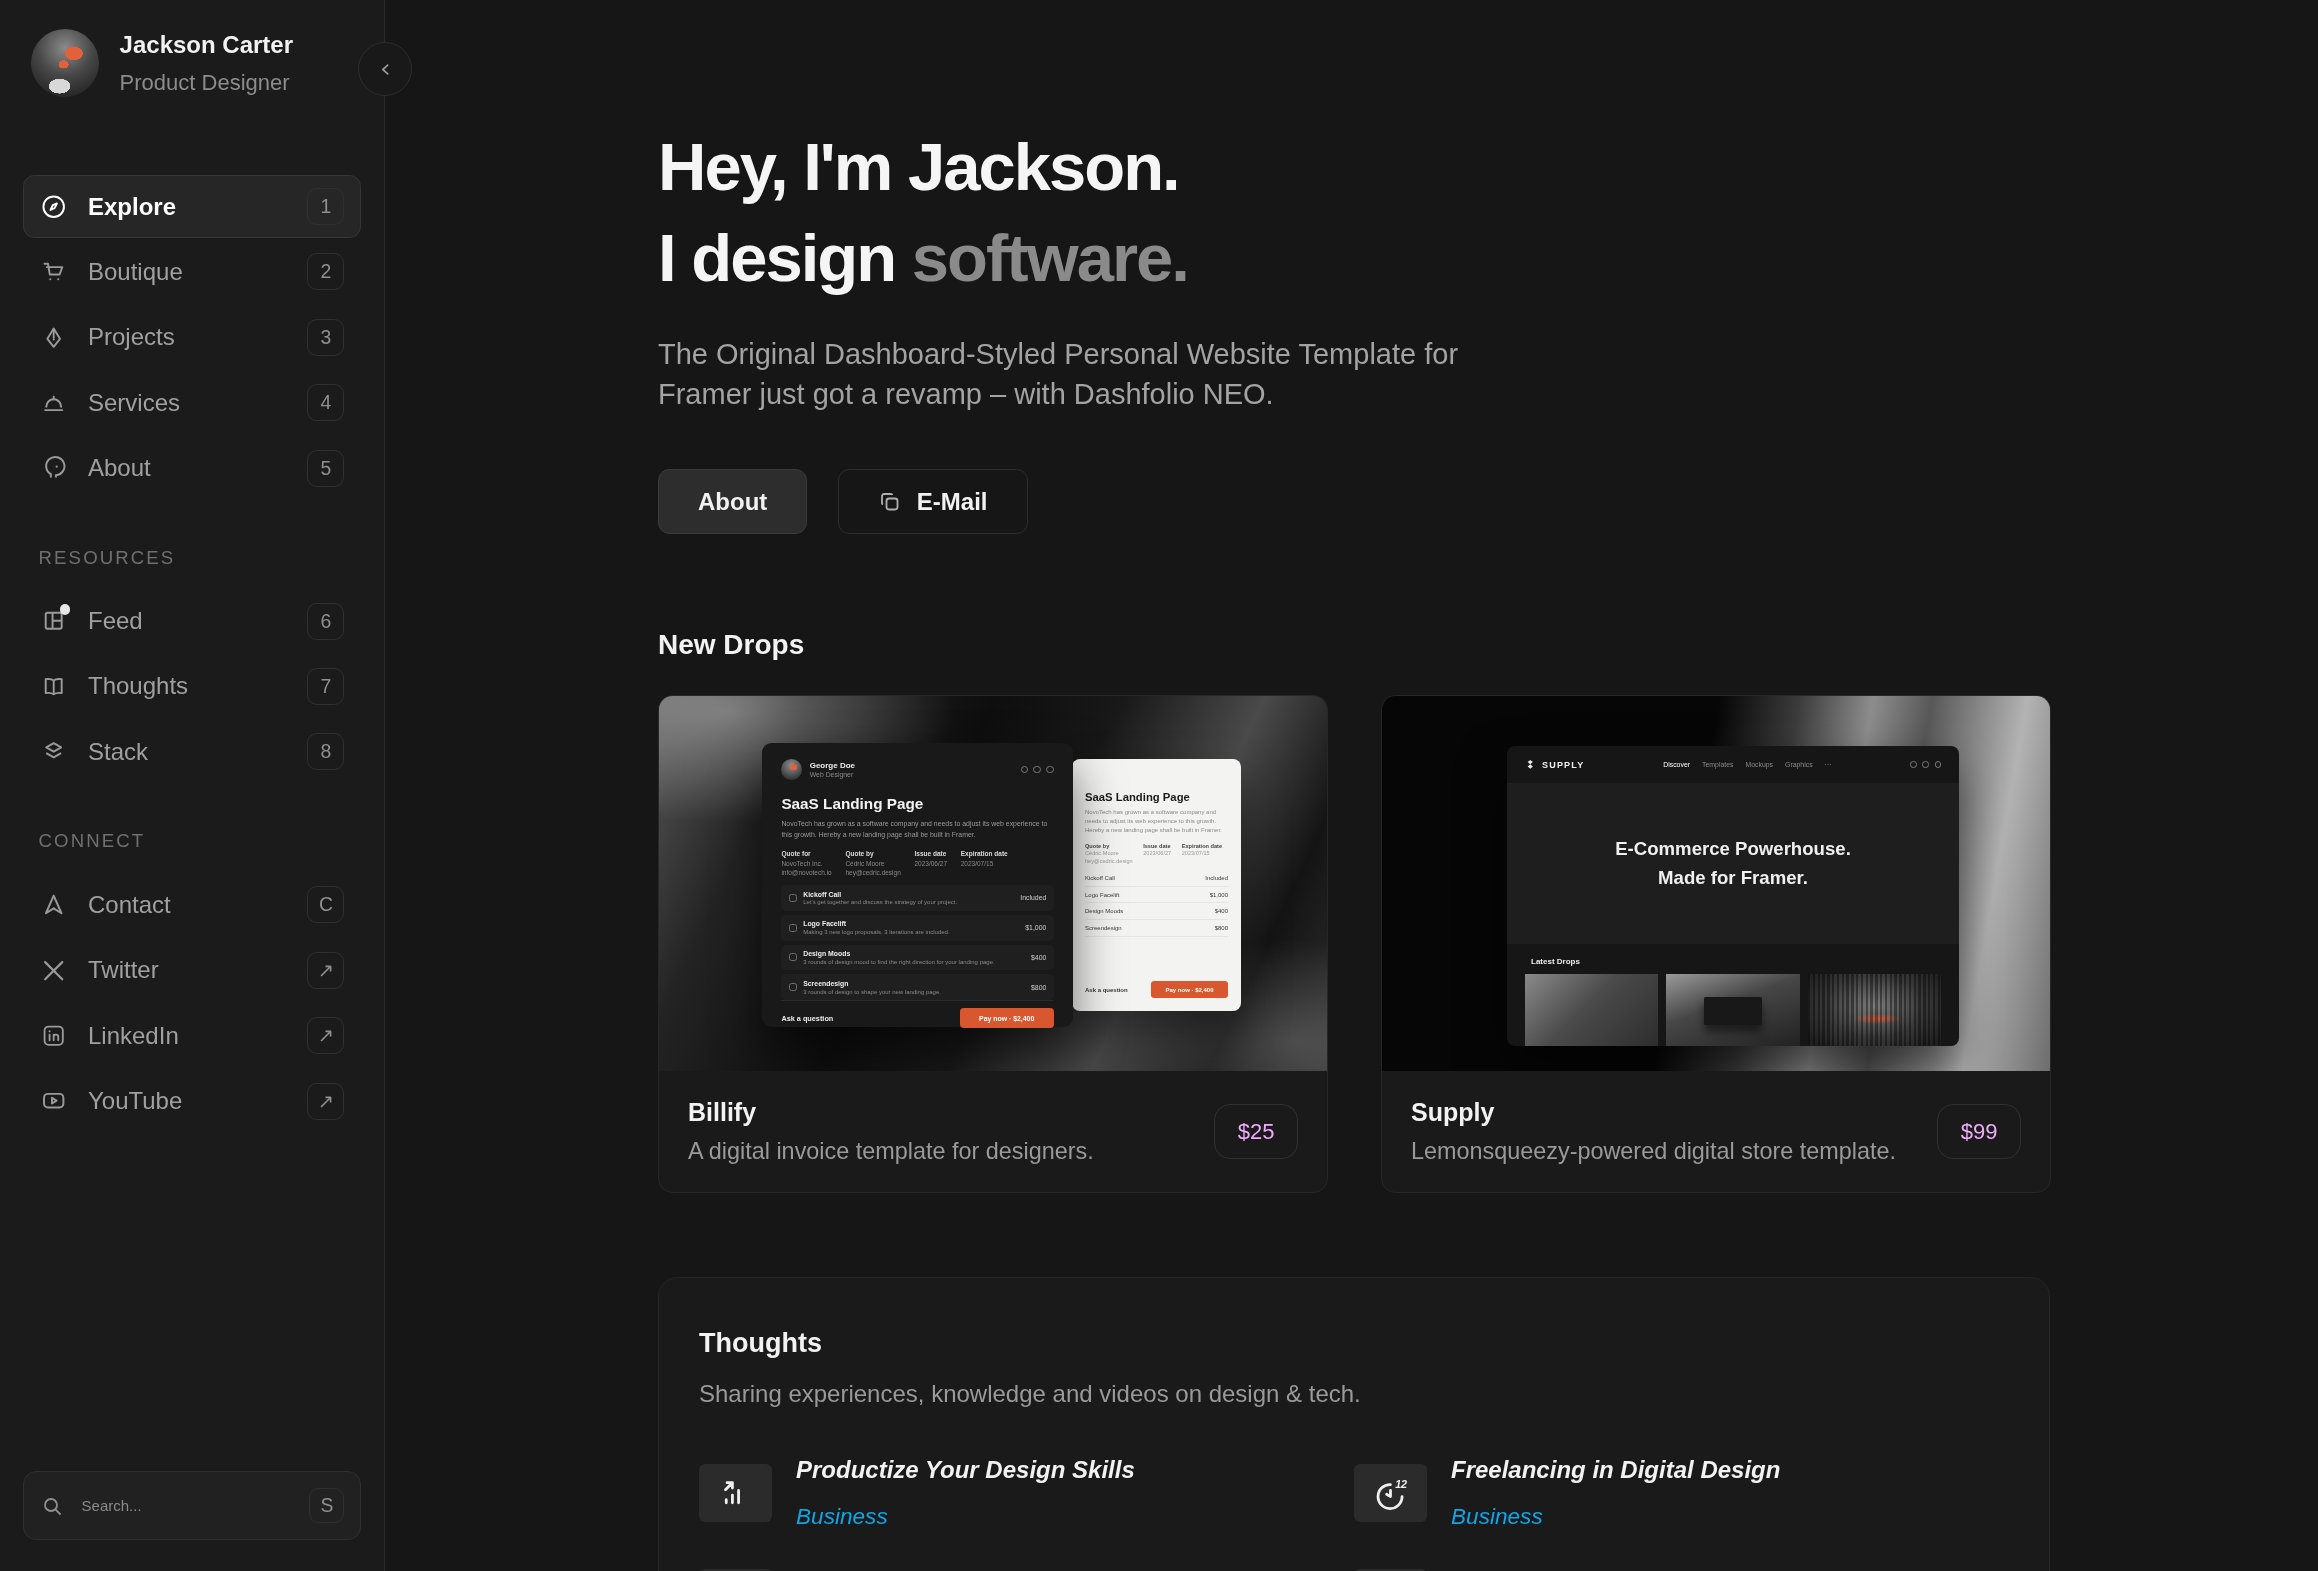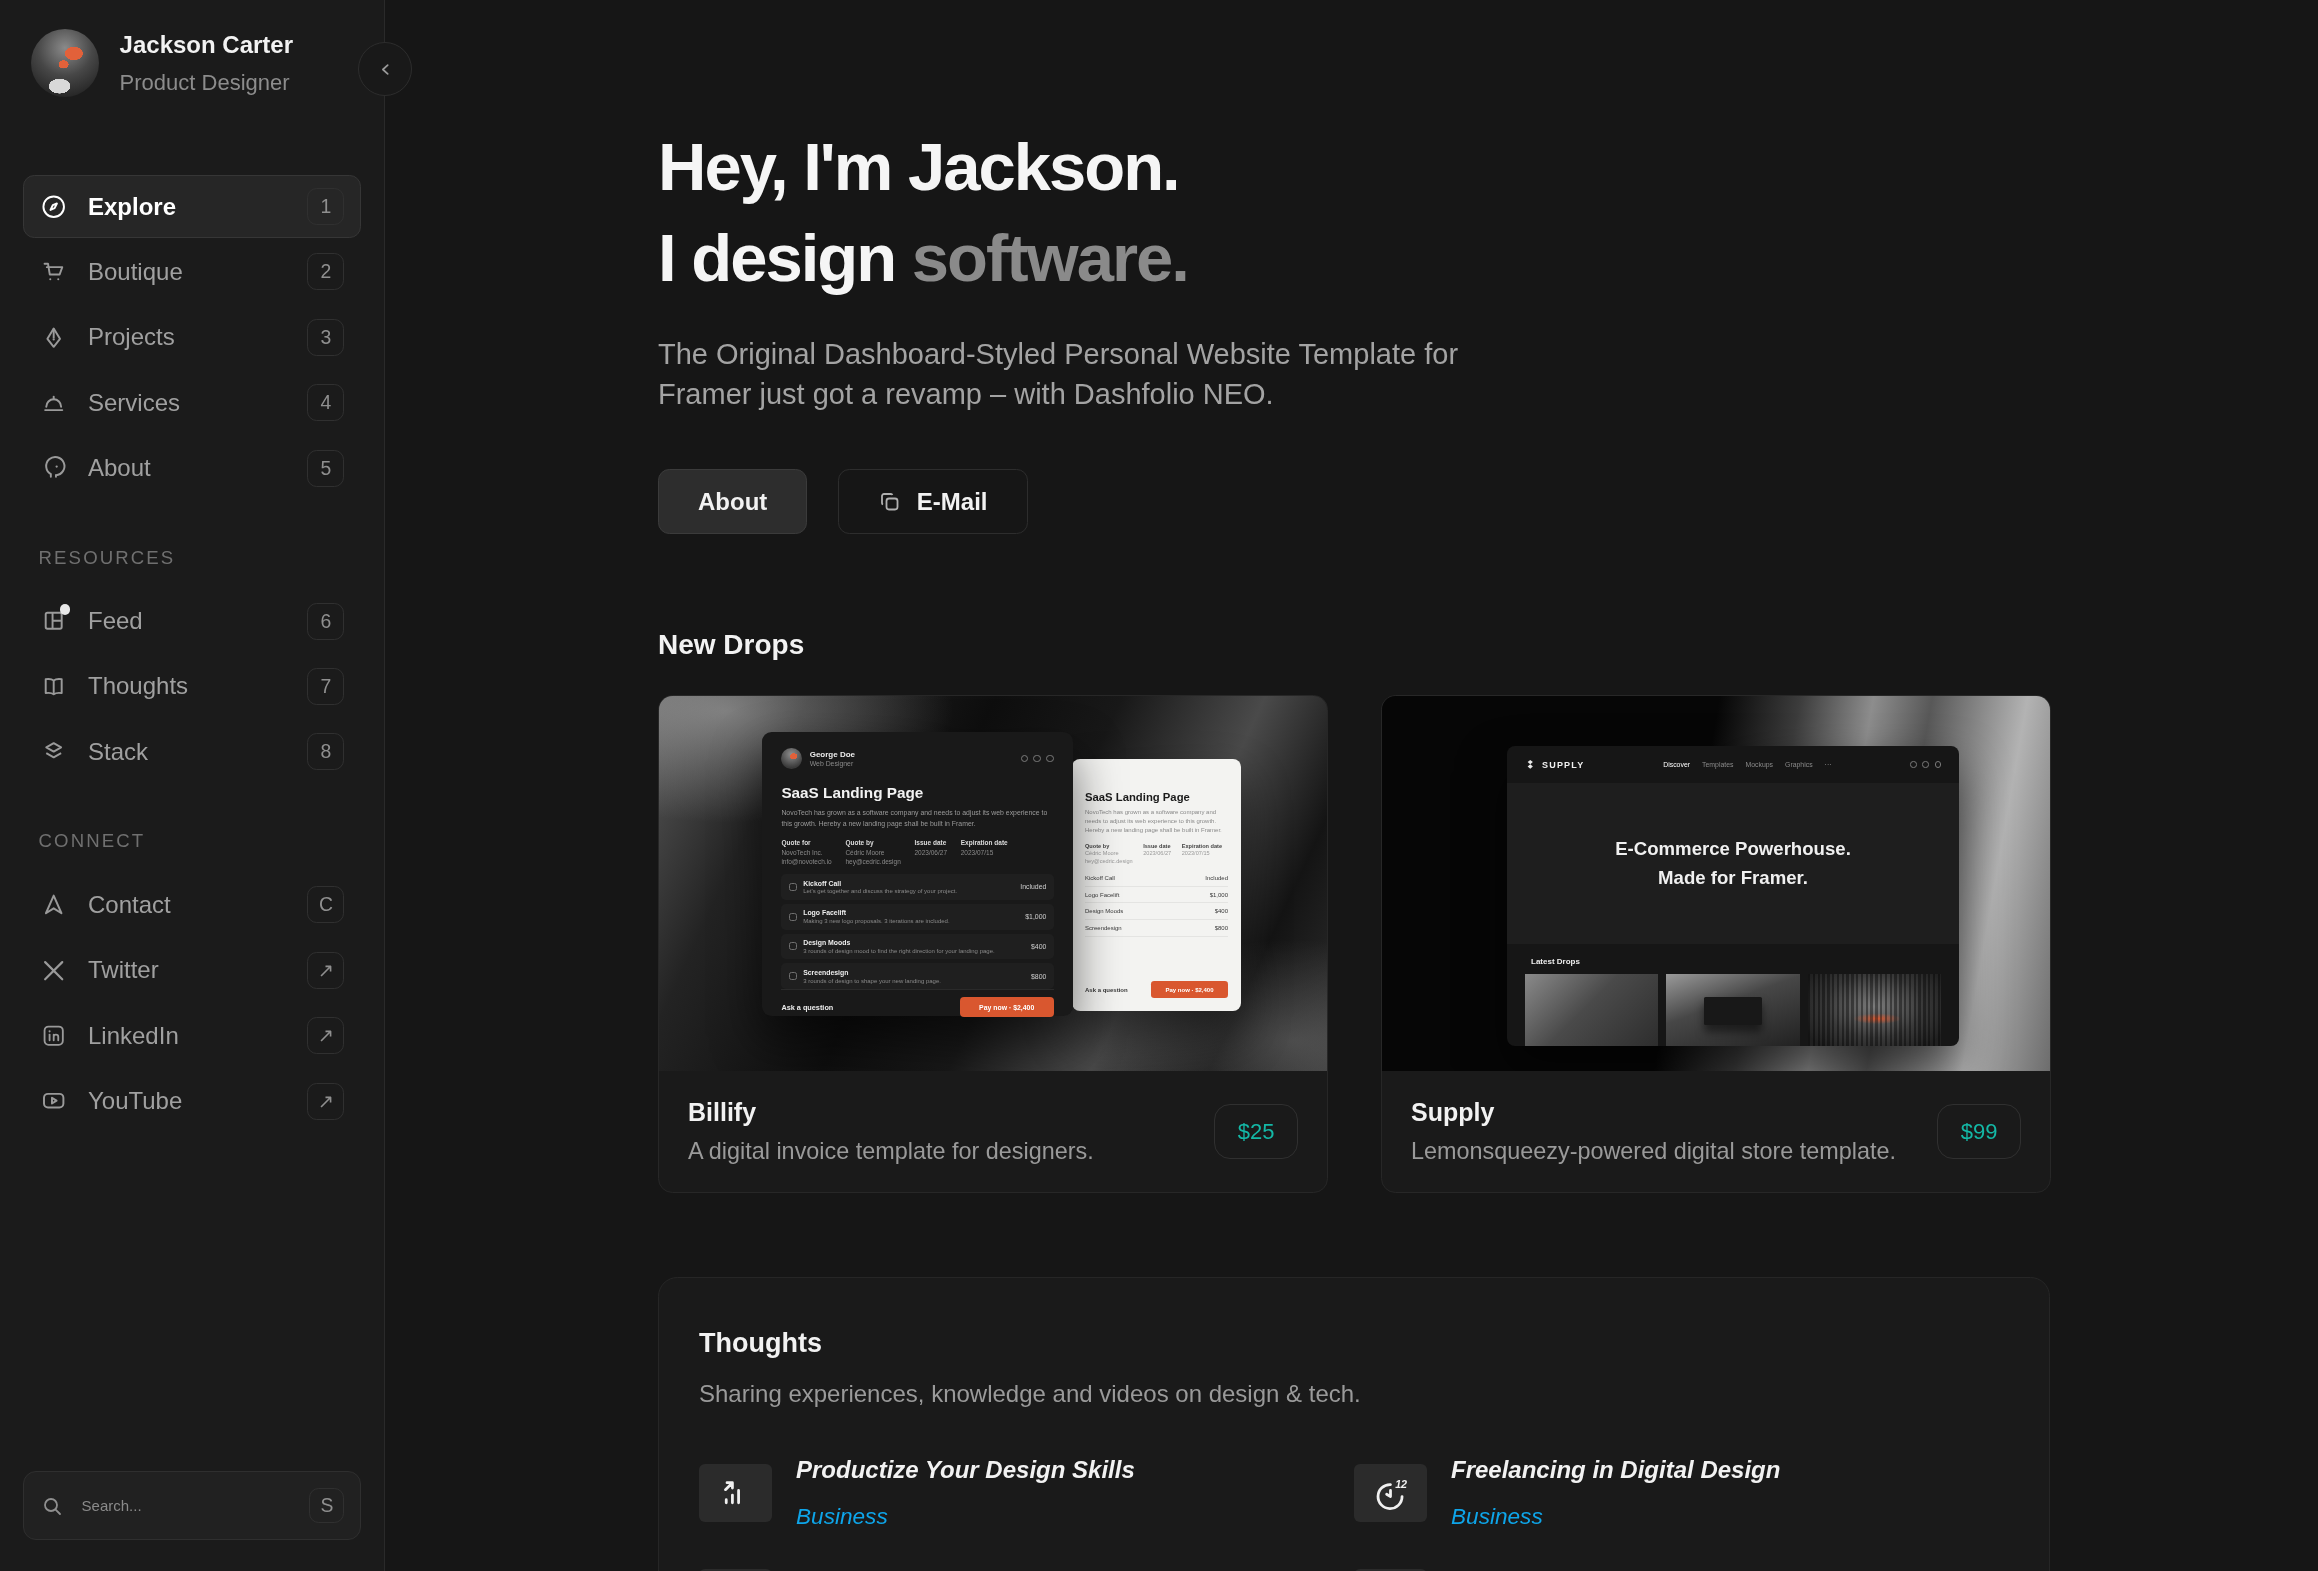--- a/index.html
+++ b/index.html
@@ -53,28 +53,28 @@
   .btn.ghost{background:transparent;border:0.8px solid #2d2d2d;}
   .btn .b-ic{width:24px;height:24px;color:#b0b0b0;}
 
   .drops-title{margin-top:95px;font-size:28px;font-weight:700;color:#f2f2f2;}
   .cards{margin-top:34px;display:flex;gap:53px;}
   .card{width:670px;border-radius:14.5px;border:0.8px solid #272727;background:#1a1a1a;overflow:hidden;cursor:pointer;}
   .thumb{position:relative;height:375px;overflow:hidden;}
   .cfooter{padding:27.4px 29px;display:flex;align-items:center;justify-content:space-between;}
   .ctitle{font-size:25px;font-weight:700;color:#f2f2f2;}
   .cdesc{font-size:23.4px;color:#9a9a9a;margin-top:10.5px;}
-  .pill{padding:13.7px 22.6px;border:0.8px solid #303030;border-radius:16px;font-size:22px;color:#14b8a6;}
+  .pill{padding:13.7px 22.6px;border:0.8px solid #303030;border-radius:16px;font-size:22px;color:#f0abfc;}
 
   
   .thumb.billify{background:
       radial-gradient(55% 48% at 10% 4%, rgba(226,226,226,.4), transparent 62%),
       radial-gradient(50% 45% at 95% 92%, rgba(170,170,170,.30), transparent 60%),
       linear-gradient(115deg,#585858 0%,#232323 18%,#0e0e0e 40%,#181818 55%,#4a4a4a 72%,#141414 86%,#2f2f2f 100%);}
-  .inv-dark{position:absolute;left:103px;top:36px;width:311px;height:284px;background:#191919;
+  .inv-dark{position:absolute;left:103px;top:47px;width:311px;height:284px;background:#191919;
     border-radius:9.7px;padding:16px 19.4px;box-shadow:0 24px 48px rgba(0,0,0,.55);z-index:2;
     display:flex;flex-direction:column;}
   .iv-head{display:flex;align-items:center;gap:7.3px;}
   .iv-ava{width:21px;height:21px;border-radius:50%;
     background:radial-gradient(30% 24% at 60% 40%, #e2613a 0 60%, transparent 61%),
                radial-gradient(90% 90% at 50% 30%, #909090 0%, #3a3a3a 70%);}
   .iv-name{font-size:8px;font-weight:700;color:#ededed;}
   .iv-role{font-size:6.9px;color:#8a8a8a;margin-top:1.6px;}
   .iv-socials{margin-left:auto;display:flex;gap:5.6px;}
   .iv-socials i{width:7.3px;height:7.3px;border-radius:50%;border:0.8px solid #7a7a7a;display:block;}

